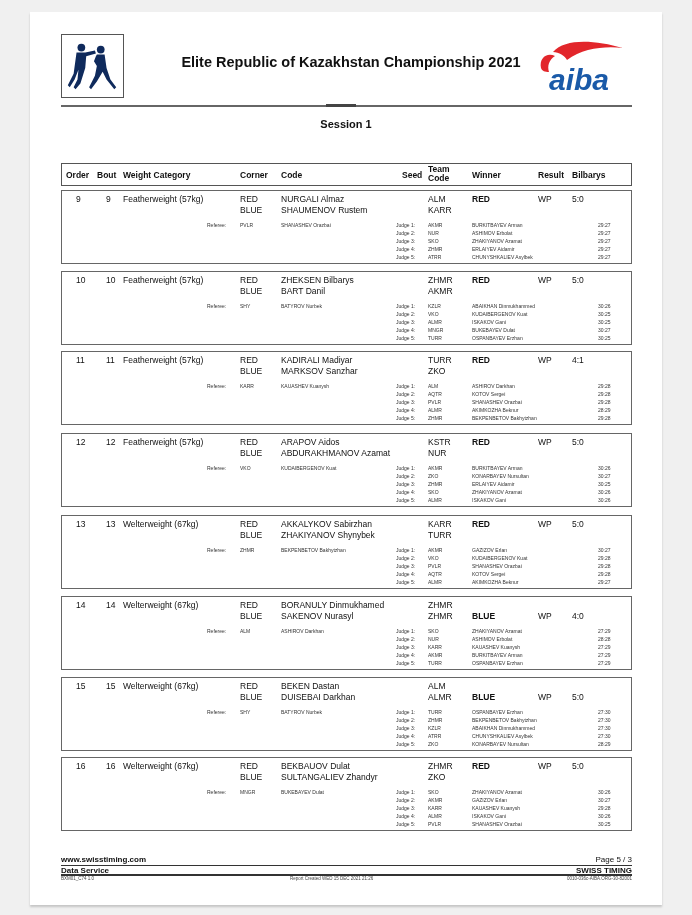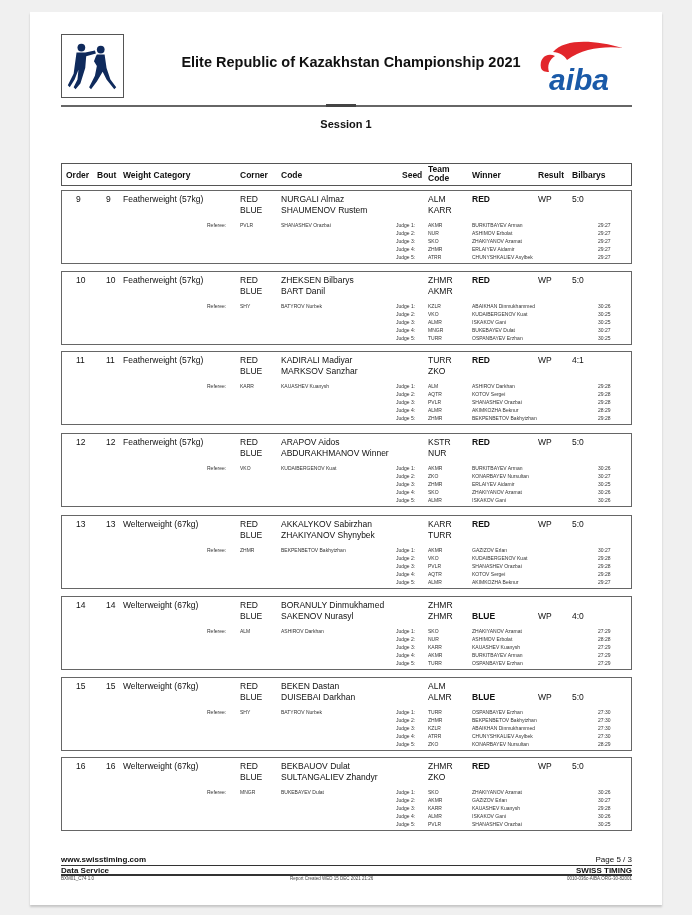--- a/index.html
+++ b/index.html
@@ -226,21 +226,21 @@
         <span style="left:536px">29:28</span>
       </div>
       </div>
       <div class="bout" style="top: 421px;">
         <span class="c r1" style="left:14px">12</span>
         <span class="c r1" style="left:44px">12</span>
         <span class="c r1" style="left:61px">Featherweight (57kg)</span>
         <span class="c r1" style="left:178px">RED</span>
         <span class="c r2" style="left:178px">BLUE</span>
         <span class="c r1" style="left:219px">ARAPOV Aidos</span>
-        <span class="c r2" style="left:219px">ABDURAKHMANOV Winner</span>
+        <span class="c r2" style="left:219px">ABDURAKHMANOV Azamat</span>
         <span class="c r1" style="left:366px">KSTR</span>
         <span class="c r2" style="left:366px">NUR</span>
         <span class="c r1 win" style="left:410px">RED</span>
         <span class="c r1" style="left:476px">WP</span>
         <span class="c r1" style="left:510px">5:0</span>
         <span class="c small" style="left:145px;top:31px">Referee:</span>
         <span class="c small" style="left:178px;top:31px">VKO</span>
         <span class="c small" style="left:219px;top:31px">KUDAIBERGENOV Kuat</span>
         <div class="judge" style="top:31px">
         <span style="left:334px">Judge 1:</span>

